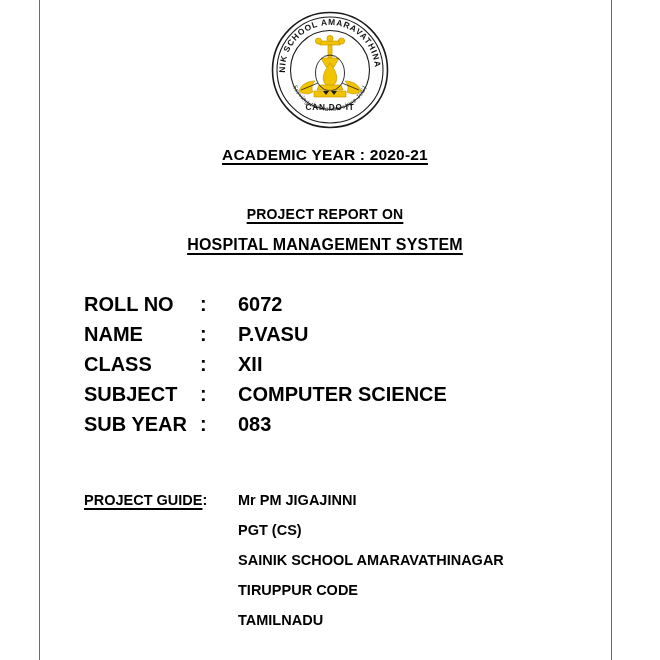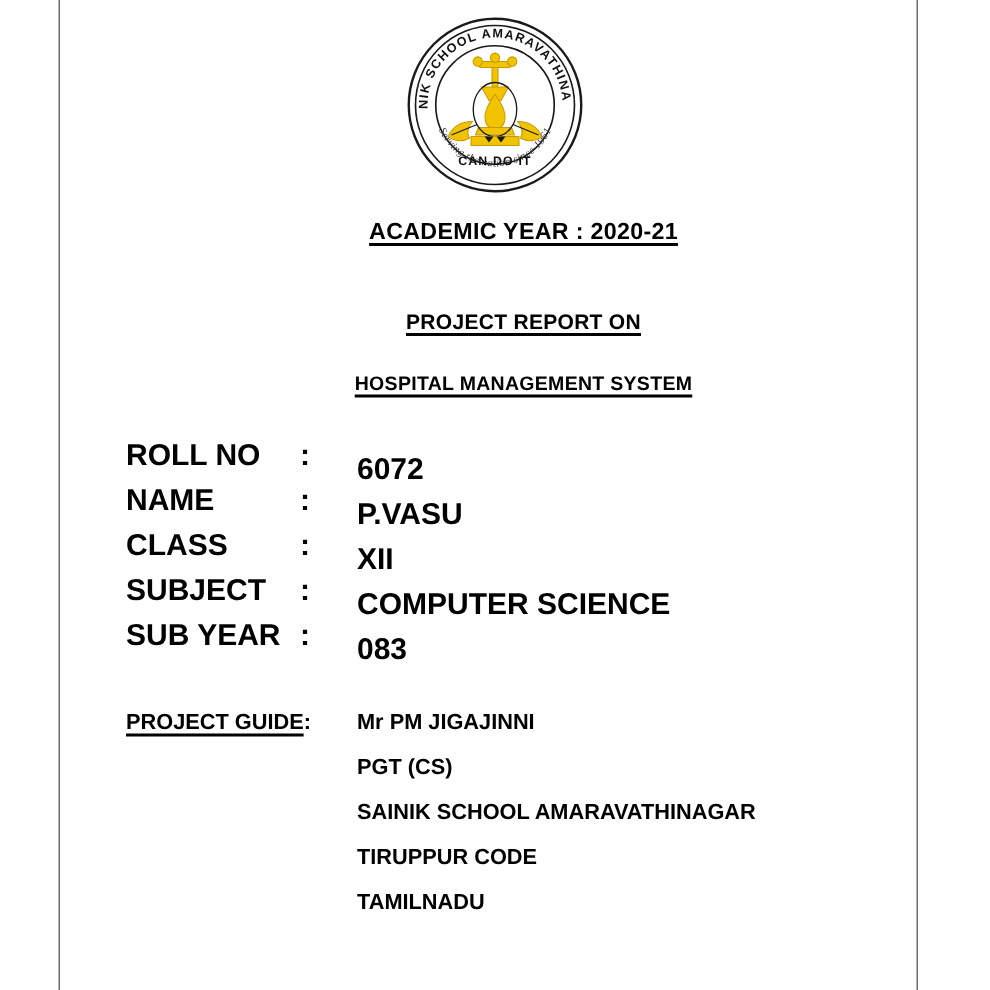--- a/index.html
+++ b/index.html
@@ -43,55 +43,54 @@
 
   
   .center-line {
     position: absolute;
     left: 39px;
     width: 572px;
     text-align: center;
     font-weight: bold;
     letter-spacing: .2px;
     white-space: nowrap;
-    margin-left: 24px;
   }
   .center-line .u {
     text-decoration: underline;
     text-underline-offset: 3px;
     text-decoration-thickness: 2px;
   }
 
   #academic-year { top: 146px; font-size: 15.5px; }
   #report-on     { top: 206px; font-size: 14px; }
-  #report-title  { top: 248px; font-size: 13px; }
+  #report-title  { top: 236px; font-size: 16px; }
 
   
   #details {
     position: absolute;
     left: 84px;
     top: 293px;
     width: 500px;
   }
   .detail-row {
     position: relative;
     height: 30px;
     font-size: 20px;
     font-weight: bold;
     white-space: nowrap;
   }
   .detail-row .label { position: absolute; left: 0;     top: 0; }
   .detail-row .colon { position: absolute; left: 116px; top: 0; }
-  .detail-row .value { position: absolute; left: 154px; top: 0; margin-top: 9px; }
+  .detail-row .value { position: absolute; left: 154px; top: 0; }
 
   
   #guide {
     position: absolute;
     left: 84px;
-    top: 474px;
+    top: 492px;
     width: 500px;
   }
   .guide-row {
     position: relative;
     height: 30px;
     font-size: 14.5px;
     font-weight: bold;
     white-space: nowrap;
   }
   .guide-row .g-label {

